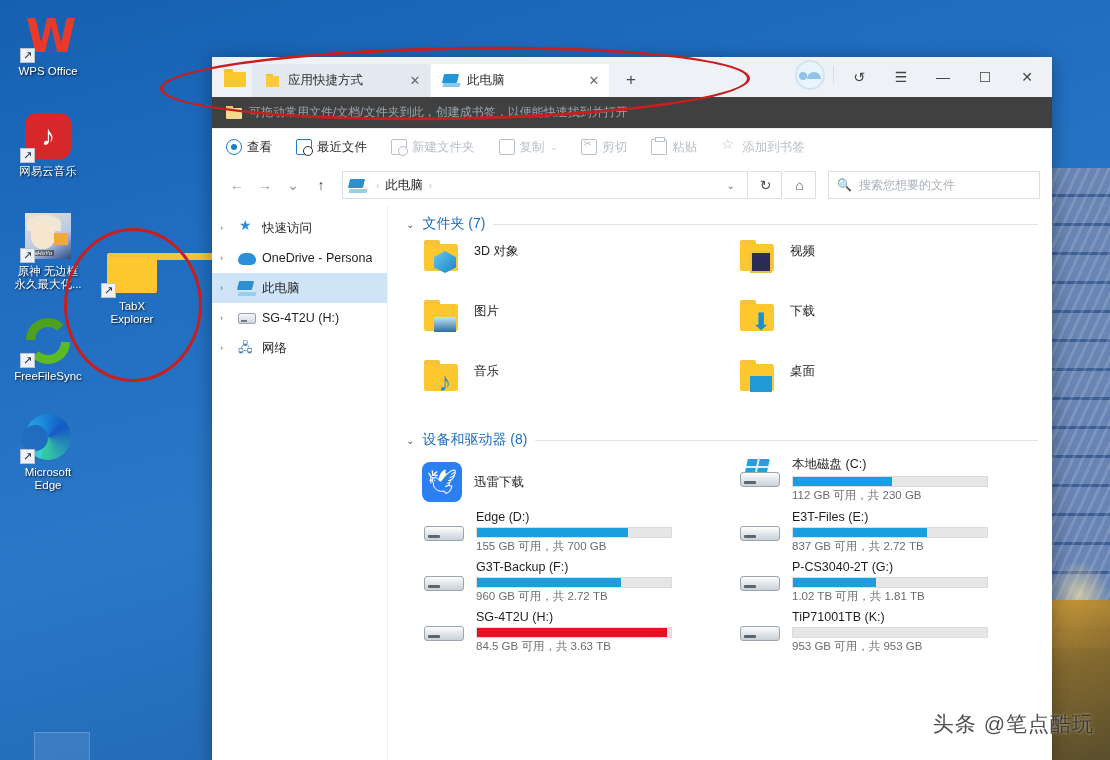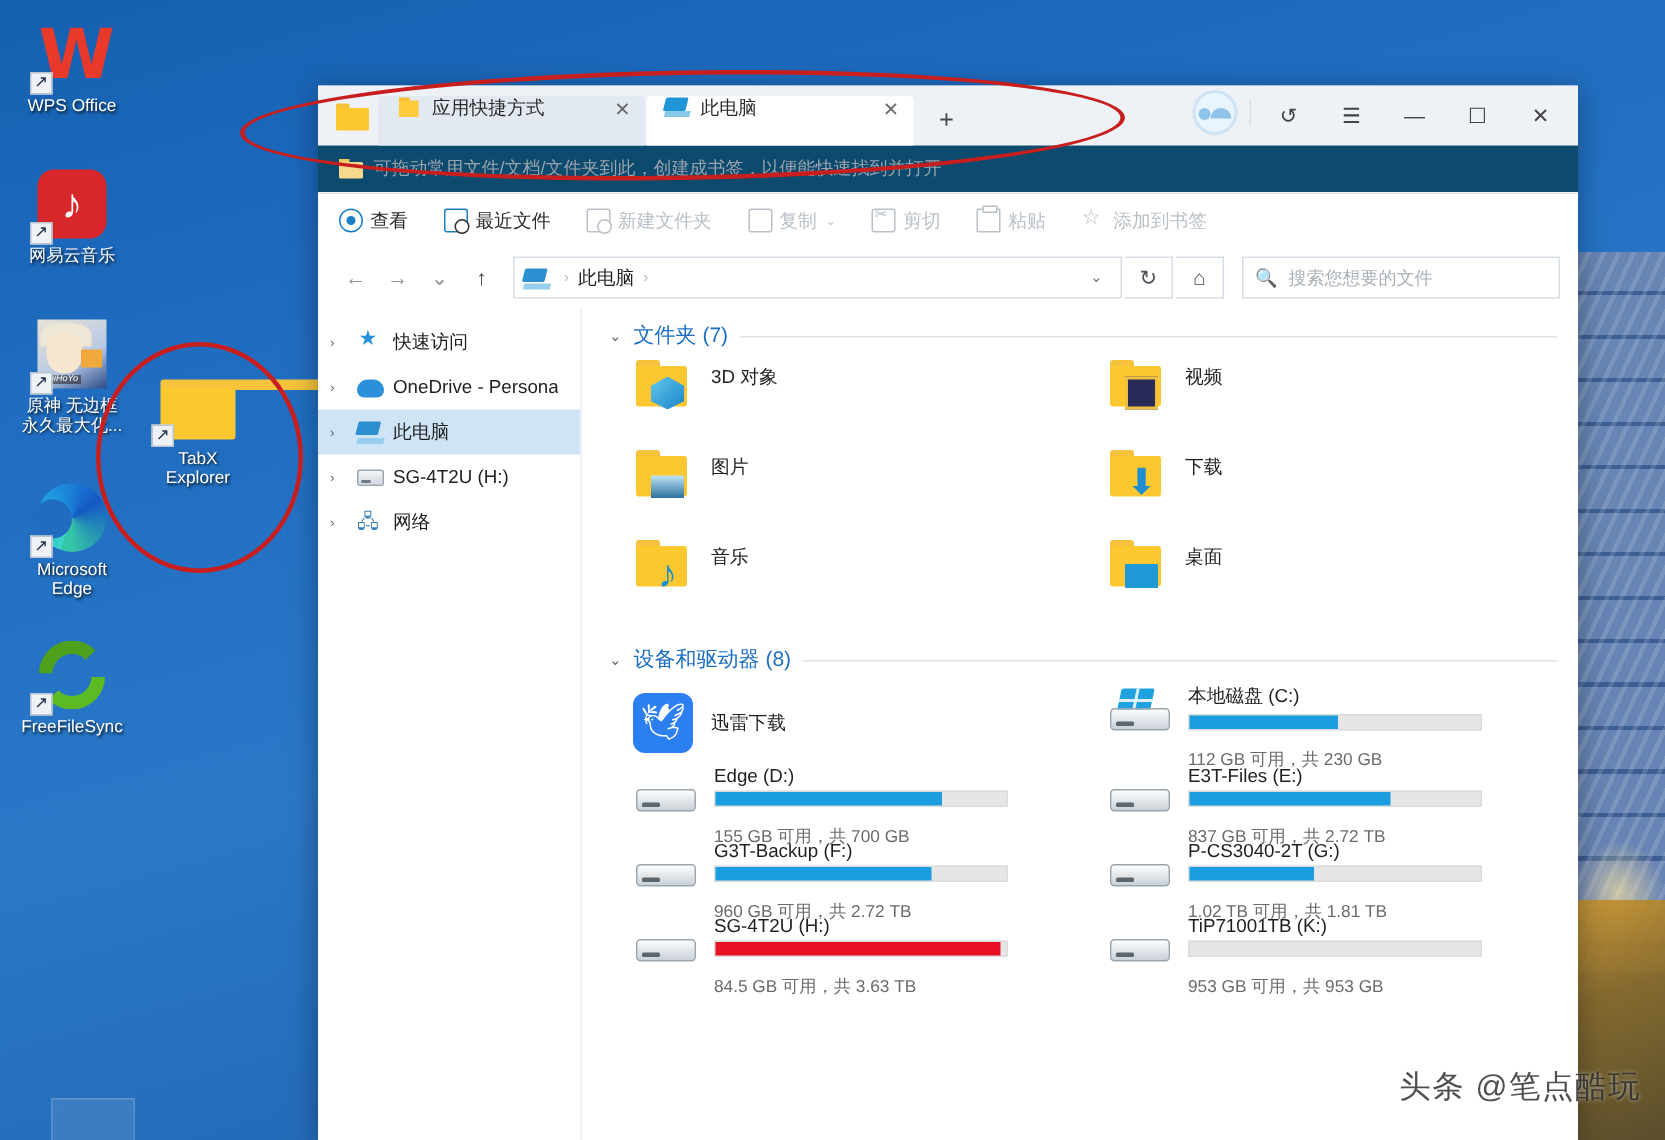--- a/index.html
+++ b/index.html
@@ -105,21 +105,21 @@
   .tabstrip {
     height: 40px; background: #eef2f7; display: flex; align-items: flex-end;
     padding-left: 6px; flex: 0 0 40px;
   }
   .app-folder-icon {
     width: 22px; height: 18px; position: relative; margin: 0 6px 10px 6px;
   }
   .app-folder-icon .t{position:absolute;left:0;top:0;width:9px;height:4px;background:#f5c13b;border-radius:1px 1px 0 0;}
   .app-folder-icon .b{position:absolute;left:0;top:3px;width:22px;height:15px;background:#fdc82f;border-radius:1px;}
   .tab {
-    height: 33px; min-width: 178px; max-width: 200px; display: flex; align-items: flex-start;
+    height: 33px; min-width: 178px; max-width: 200px; display: flex; align-items: center;
     padding: 0 6px 0 12px; background: #e3e9f1; border-radius: 3px 3px 0 0;
     font-size: 12.5px; color: #2b2b2b; position: relative; margin-right: 1px;
   }
   .tab.active { background: #ffffff; }
   .tab .tab-icon { width: 17px; height: 15px; margin-right: 7px; flex: 0 0 17px; position: relative; }
   .tab-icon.folder .t{position:absolute;left:2px;top:1px;width:7px;height:3px;background:#f3bd34;}
   .tab-icon.folder .b{position:absolute;left:2px;top:3px;width:13px;height:11px;background:#fdca3c;}
   .tab-icon.pc .scr{position:absolute;left:0;top:1px;width:15px;height:9px;background:#2196d6;transform:skewX(-14deg);border-radius:1px;}
   .tab-icon.pc .base{position:absolute;left:0;bottom:1px;width:17px;height:4px;background:#87c9ea;transform:skewX(-14deg);}
   .tab .tab-title { flex: 1; white-space: nowrap; overflow: hidden; text-overflow: ellipsis; }
@@ -141,21 +141,21 @@
     width: 30px; height: 30px; border-radius: 50%; margin-right: 6px; margin-bottom: 4px;
     border: 2px solid #cfe3f5; background: #eaf4fd;
     display: flex; align-items: center; justify-content: center;
   }
   .avatar-btn .head { width:8px;height:8px;border-radius:50%;background:#8fc3e8;margin-bottom:-2px;}
   .avatar-btn .body { width:14px;height:7px;border-radius:7px 7px 0 0;background:#8fc3e8;}
   .win-sep { width:1px;height:18px;background:#d5dde6;margin:0 4px 4px 2px;}
 
   
   .bookmarkbar {
-    height: 32px; background: #0c4a6e; display: flex; align-items: center;
+    height: 32px; background: #404040; display: flex; align-items: center;
     padding-left: 14px; color: #9aa3ad; font-size: 12px; border-bottom: 1px solid #eceff3;
     flex: 0 0 32px;
   }
   .bookmarkbar .bm-icon {
     width: 16px; height: 14px; margin-right: 7px; position: relative;
   }
   .bookmarkbar .bm-icon .t{position:absolute;left:0;top:0;width:7px;height:3px;background:#f0c65e;}
   .bookmarkbar .bm-icon .b{position:absolute;left:0;top:2px;width:16px;height:11px;background:#f7d98d;border-radius:1px;}
 
   
@@ -263,21 +263,21 @@
   }
   .dico .dslot{position:absolute;left:6px;bottom:9px;width:12px;height:3px;background:#5c666e;border-radius:1px;}
   .dico .dwin{position:absolute;left:8px;top:4px;width:22px;height:17px;background:#21a2e0;
               transform:skewX(-12deg); border-radius:1px;}
   .dico .dwin::after{content:"";position:absolute;left:0;top:7px;width:22px;height:1.5px;background:#fff;opacity:.85;}
   .dico .dwin::before{content:"";position:absolute;left:10px;top:0;width:1.5px;height:17px;background:#fff;opacity:.85;}
   .drive-info { flex: 1; min-width: 0; padding-top: 1px; }
   .drive-name { font-size: 12.5px; color: #1f1f1f; margin-bottom: 3px; white-space: nowrap; }
   .bar-outer { height: 11px; background: #e6e6e6; border: 1px solid #dcdcdc; width: 196px; }
   .bar-inner { height: 100%; }
-  .drive-sub { font-size: 11.5px; color: #6b6b6b; margin-top: 12px; white-space: nowrap; }
+  .drive-sub { font-size: 11.5px; color: #6b6b6b; margin-top: 1px; white-space: nowrap; }
 
   .app-item { display: flex; align-items: center; padding-left: 16px; height: 54px; }
   .app-item .aico {
     width: 40px; height: 40px; border-radius: 8px; background: #2b7ff0;
     display: flex; align-items: center; justify-content: center; margin-right: 12px; flex:0 0 40px;
   }
   .app-item .aico .bird { color:#fff; font-size:24px; line-height:1; }
   .app-item .aname { font-size: 12.5px; color: #1f1f1f; }
 
   
@@ -328,40 +328,40 @@
             <i class="face"></i>
             <i class="orange"></i>
             <i class="tagbox">miHoYo</i>
           </span>
         <span class="shortcut-badge"></span>
       </div>
       <div class="label" style="white-space:pre-line;">原神 无边框
 永久最大化...</div>
     </div>
 
-    <div class="desk-icon" style="margin-top:18px;">
-      <div class="glyph">
-        <span class="ico-edge">
-            <i class="cut"></i>
-          </span>
-        <span class="shortcut-badge"></span>
-      </div>
-      <div class="label" style="white-space:pre-line;">Microsoft
-Edge</div>
-    </div>
-
     <div class="desk-icon" style="margin-top:14px;">
       <div class="glyph">
         <span class="ico-ffs">
             <i class="a1"></i>
             <i class="a2"></i>
           </span>
         <span class="shortcut-badge"></span>
       </div>
       <div class="label">FreeFileSync</div>
+    </div>
+
+    <div class="desk-icon" style="margin-top:18px;">
+      <div class="glyph">
+        <span class="ico-edge">
+            <i class="cut"></i>
+          </span>
+        <span class="shortcut-badge"></span>
+      </div>
+      <div class="label" style="white-space:pre-line;">Microsoft
+Edge</div>
     </div>
   </div>
 
   <div class="desk-icon" style="position:absolute;left:84px;top:243px;">
     <div class="glyph" style="width:58px;height:48px;">
       <span class="ico-folderbig">
           <i class="tab"></i>
           <i class="bdy"></i>
         </span>
       <span class="shortcut-badge"></span>

